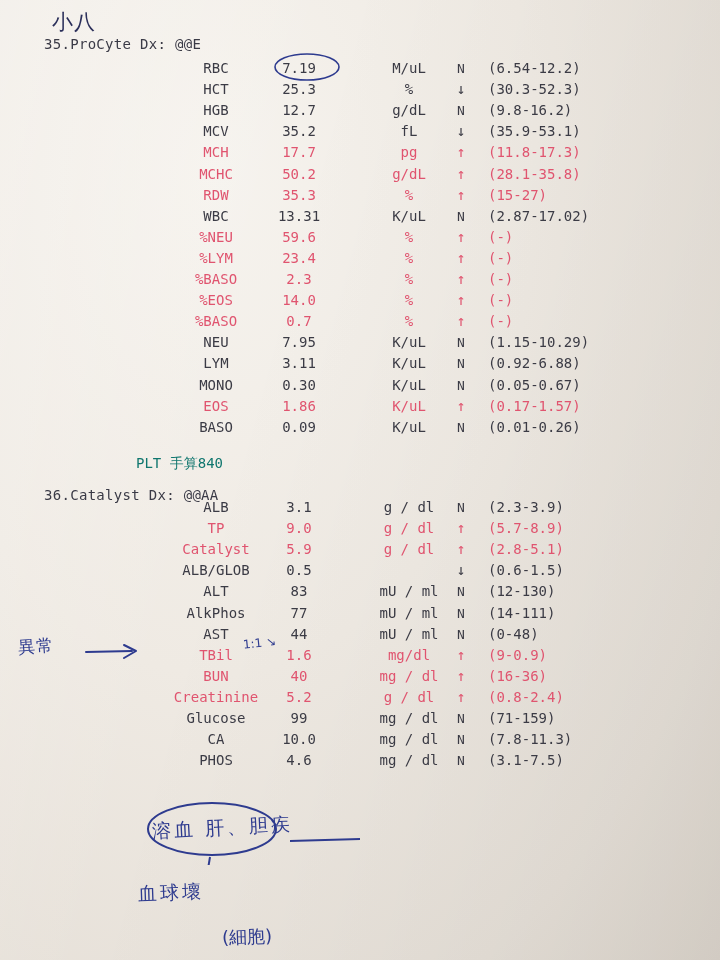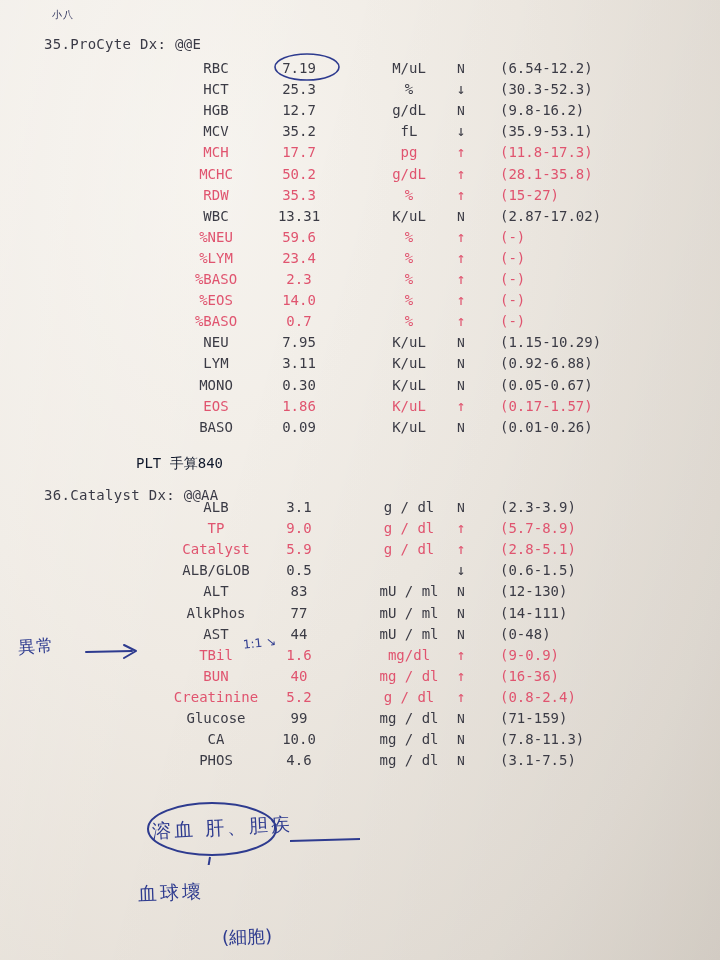--- a/index.html
+++ b/index.html
@@ -27,21 +27,21 @@
     position: absolute;
     left: 0; top: 0; right: 0; bottom: 0;
     background: linear-gradient(105deg, rgba(255,255,255,0.25) 0%, rgba(255,255,255,0) 35%, rgba(0,0,0,0.05) 100%);
     pointer-events: none;
   }
 
   .handwrite-top {
     position: absolute;
     left: 52px; top: 8px;
     font-family: "DejaVu Sans", sans-serif;
-    font-size: 10px;
+    font-size: 21px;
     color: #2b2f5a;
     letter-spacing: 1px;
   }
 
   .sec-title {
     position: absolute;
     font-family: "DejaVu Sans Mono", monospace;
     font-size: 14px;
     color: #3a3a46;
     letter-spacing: 0.3px;
@@ -79,36 +79,36 @@
     text-align: center;
   }
   .c-flag {
     position: absolute;
     left: 450px;
     width: 22px;
     text-align: center;
   }
   .c-range {
     position: absolute;
-    left: 500px;
+    left: 488px;
     width: 180px;
     text-align: left;
   }
 
   .normal { color: #3b3b45; }
   .abnormal { color: #e0546f; }
 
   .flagN { font-size: 13px; }
   .flagUp, .flagDown { font-size: 15px; }
 
   .plt-note {
     position: absolute;
     left: 136px;
     font-size: 14px;
-    color: #0f172a;
+    color: #0f766e;
   }
 
   
   .ann {
     position: absolute;
     font-family: "DejaVu Sans", sans-serif;
     pointer-events: none;
   }
 
   #ann-left-label {

